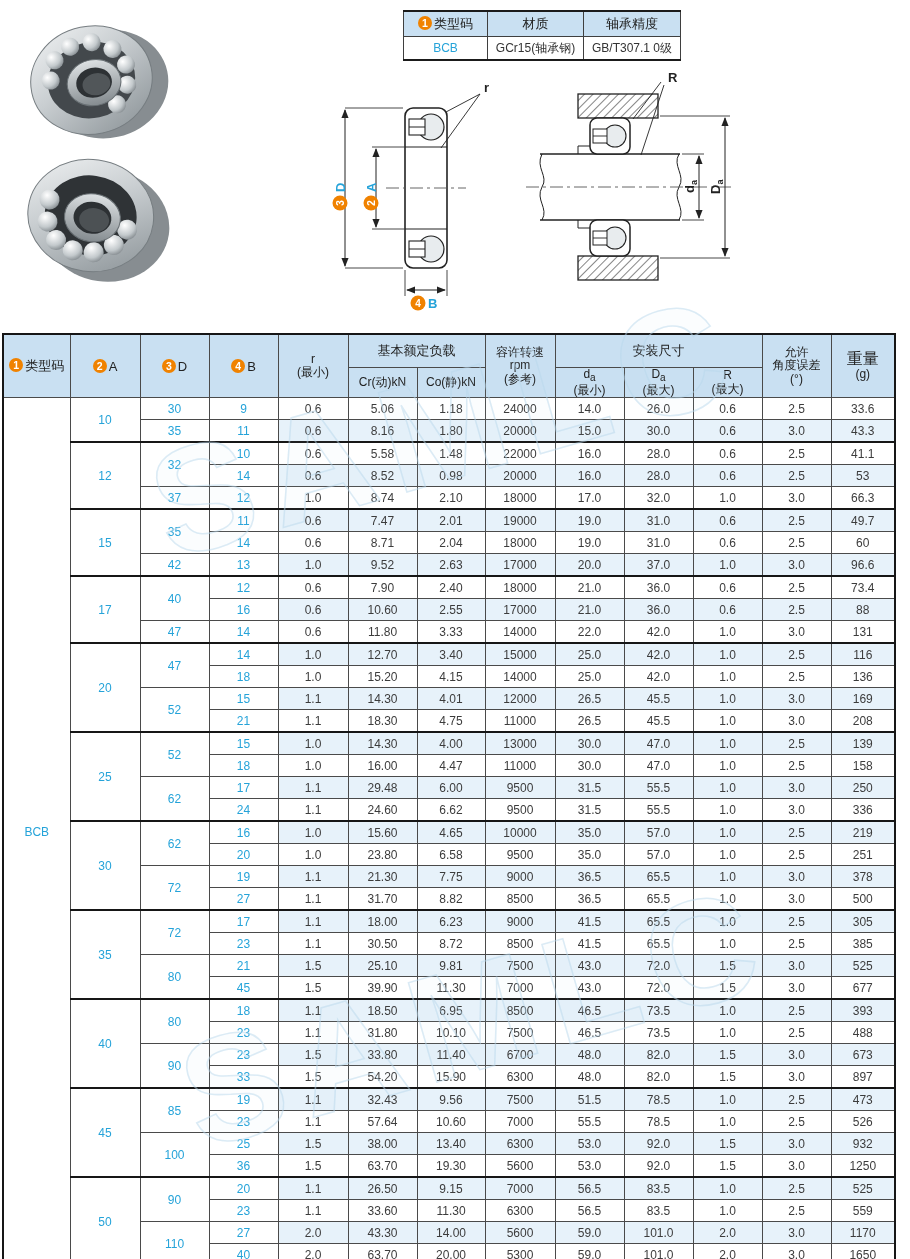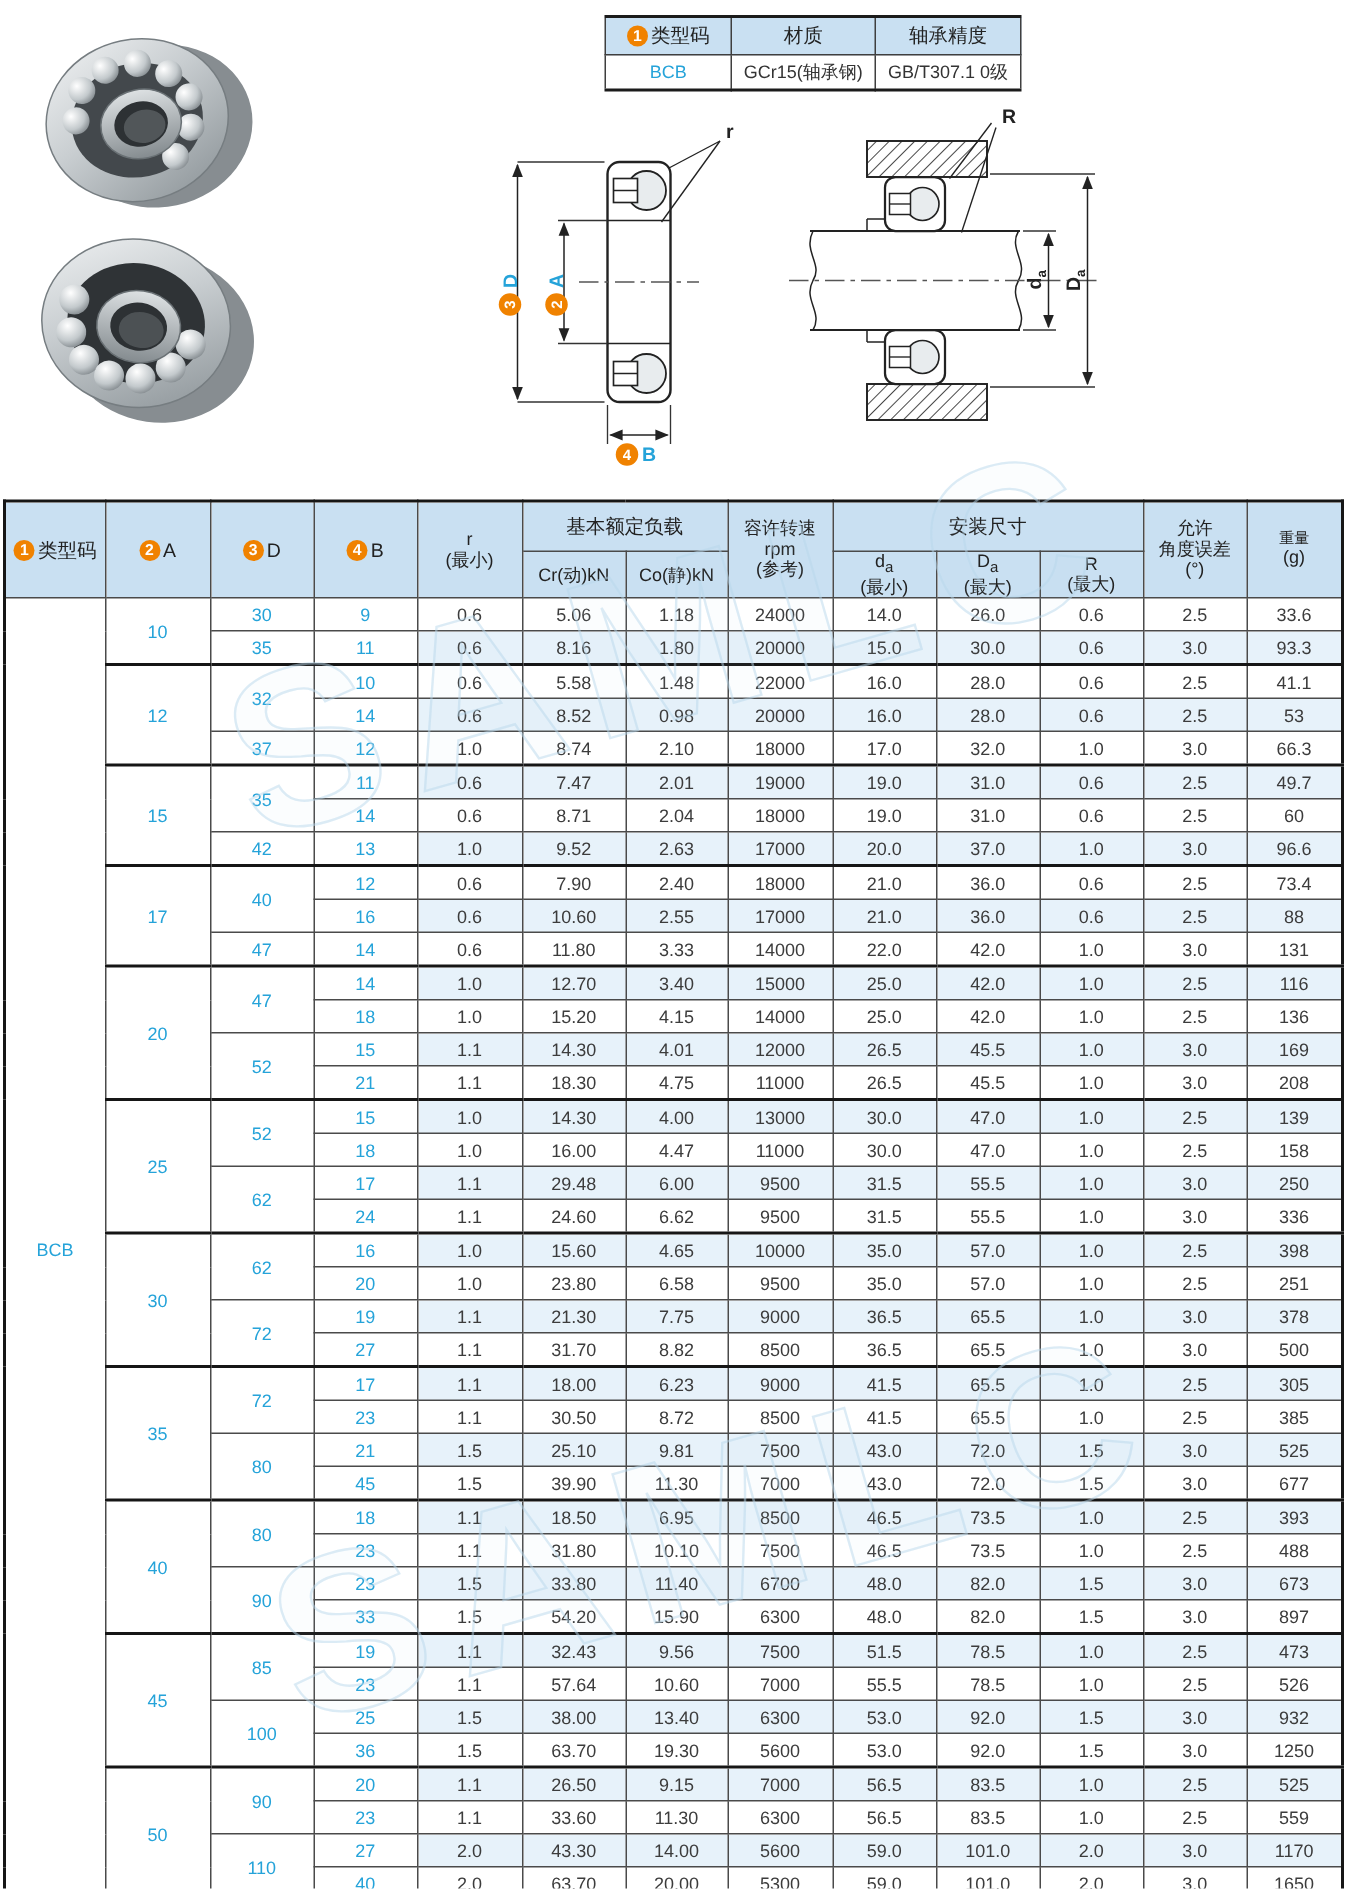--- a/index.html
+++ b/index.html
@@ -37,21 +37,21 @@
   }
   .spec-table th,.spec-table td{
     border:1px solid #4a4a4a;text-align:center;padding:0;
     font-size:12px;font-weight:normal;color:#3c3c3c;white-space:nowrap;
     overflow:hidden;
   }
   .spec-table thead th{background:#c9e0f2;color:#222;font-size:13px;}
   .spec-table thead .sub th{font-size:12px;}
   .hrow1 th{height:32px;}
   .lines div{line-height:1.12;font-size:12px;}
-  .lines .big{font-size:10px;}
+  .lines .big{font-size:16px;}
   .spec-table tbody td{height:21px;}
   .spec-table tbody td.stripe{background:#e7f2fa;}
   .spec-table tbody tr.group-start td{border-top:2px solid #161616;}
   .spec-table td.cyan{color:#25a3d9;}
   
   .draw-wrap{position:absolute;left:330px;top:68px;width:580px;height:248px;}
   .photo1{position:absolute;left:22px;top:16px;}
   .photo2{position:absolute;left:14px;top:146px;}
   .dim-t{fill:#222;font-size:13px;font-family:"Liberation Sans",sans-serif;}
   .cyan-t{fill:#25a3d9;font-size:13px;font-weight:bold;font-family:"Liberation Sans",sans-serif;}
@@ -335,21 +335,21 @@
         <td class="cyan" rowspan="1">35</td>
         <td class="cyan">11</td>
         <td class="val stripe">0.6</td>
         <td class="val stripe">8.16</td>
         <td class="val stripe">1.80</td>
         <td class="val stripe">20000</td>
         <td class="val stripe">15.0</td>
         <td class="val stripe">30.0</td>
         <td class="val stripe">0.6</td>
         <td class="val stripe">3.0</td>
-        <td class="val stripe">93.3</td>
+        <td class="val stripe">43.3</td>
       </tr>
       <tr class="group-start">
         <td class="cyan" rowspan="3">12</td>
         <td class="cyan" rowspan="2">32</td>
         <td class="cyan">10</td>
         <td class="val">0.6</td>
         <td class="val">5.58</td>
         <td class="val">1.48</td>
         <td class="val">22000</td>
         <td class="val">16.0</td>
@@ -568,21 +568,21 @@
         <td class="cyan" rowspan="2">62</td>
         <td class="cyan">16</td>
         <td class="val stripe">1.0</td>
         <td class="val stripe">15.60</td>
         <td class="val stripe">4.65</td>
         <td class="val stripe">10000</td>
         <td class="val stripe">35.0</td>
         <td class="val stripe">57.0</td>
         <td class="val stripe">1.0</td>
         <td class="val stripe">2.5</td>
-        <td class="val stripe">398</td>
+        <td class="val stripe">219</td>
       </tr>
       <tr>
         <td class="cyan">20</td>
         <td class="val">1.0</td>
         <td class="val">23.80</td>
         <td class="val">6.58</td>
         <td class="val">9500</td>
         <td class="val">35.0</td>
         <td class="val">57.0</td>
         <td class="val">1.0</td>

